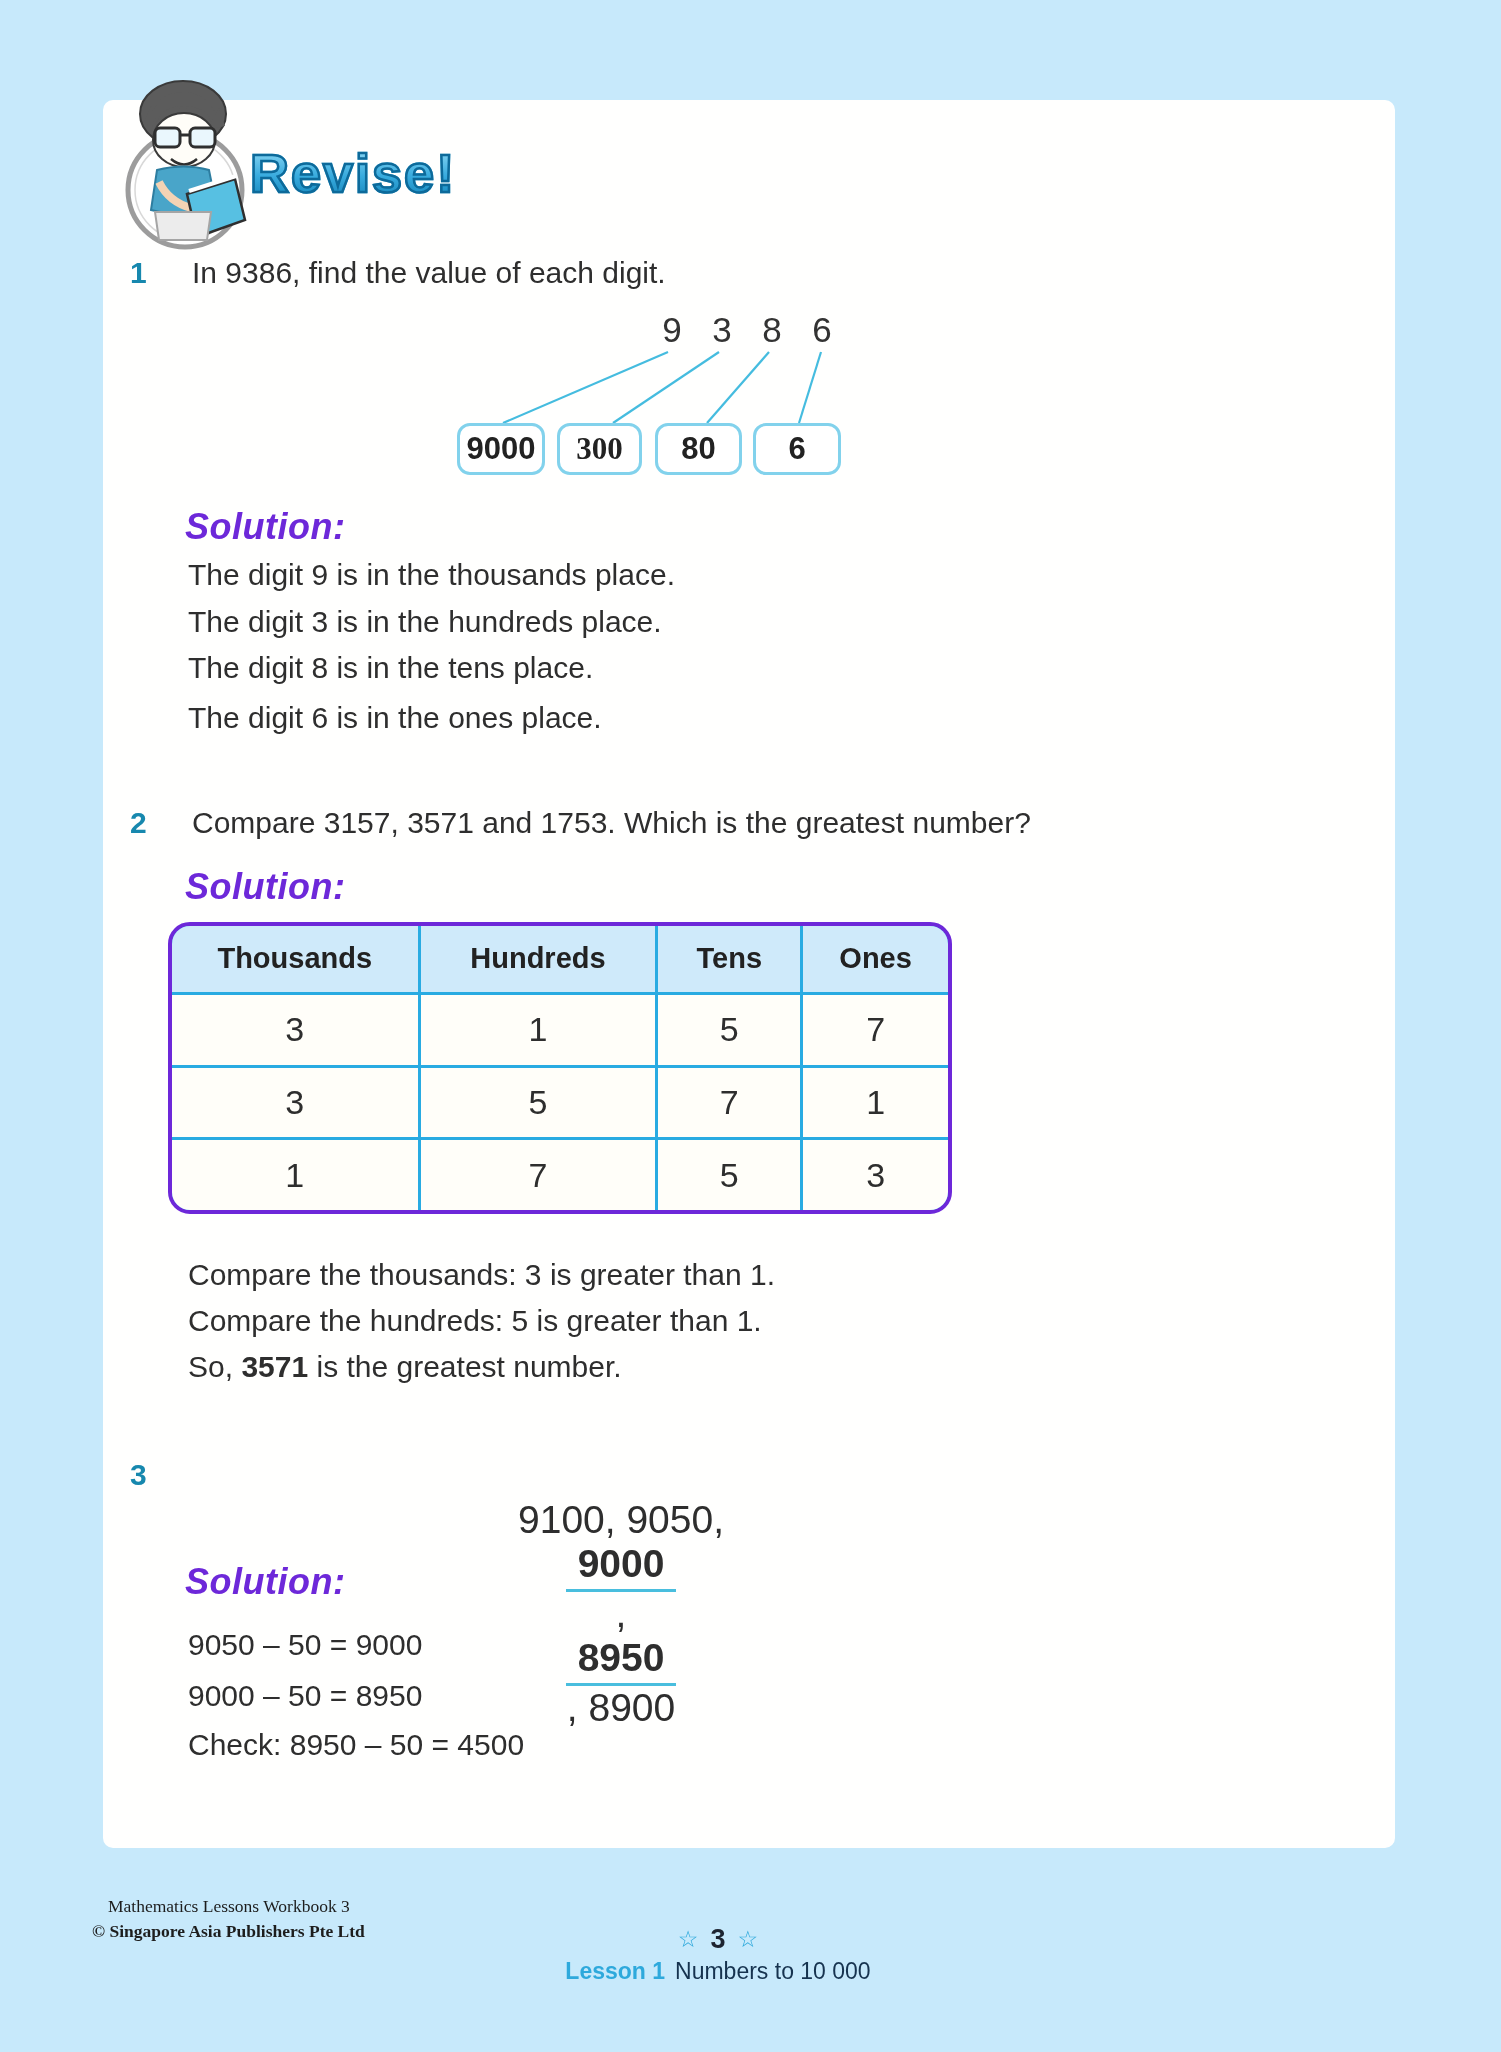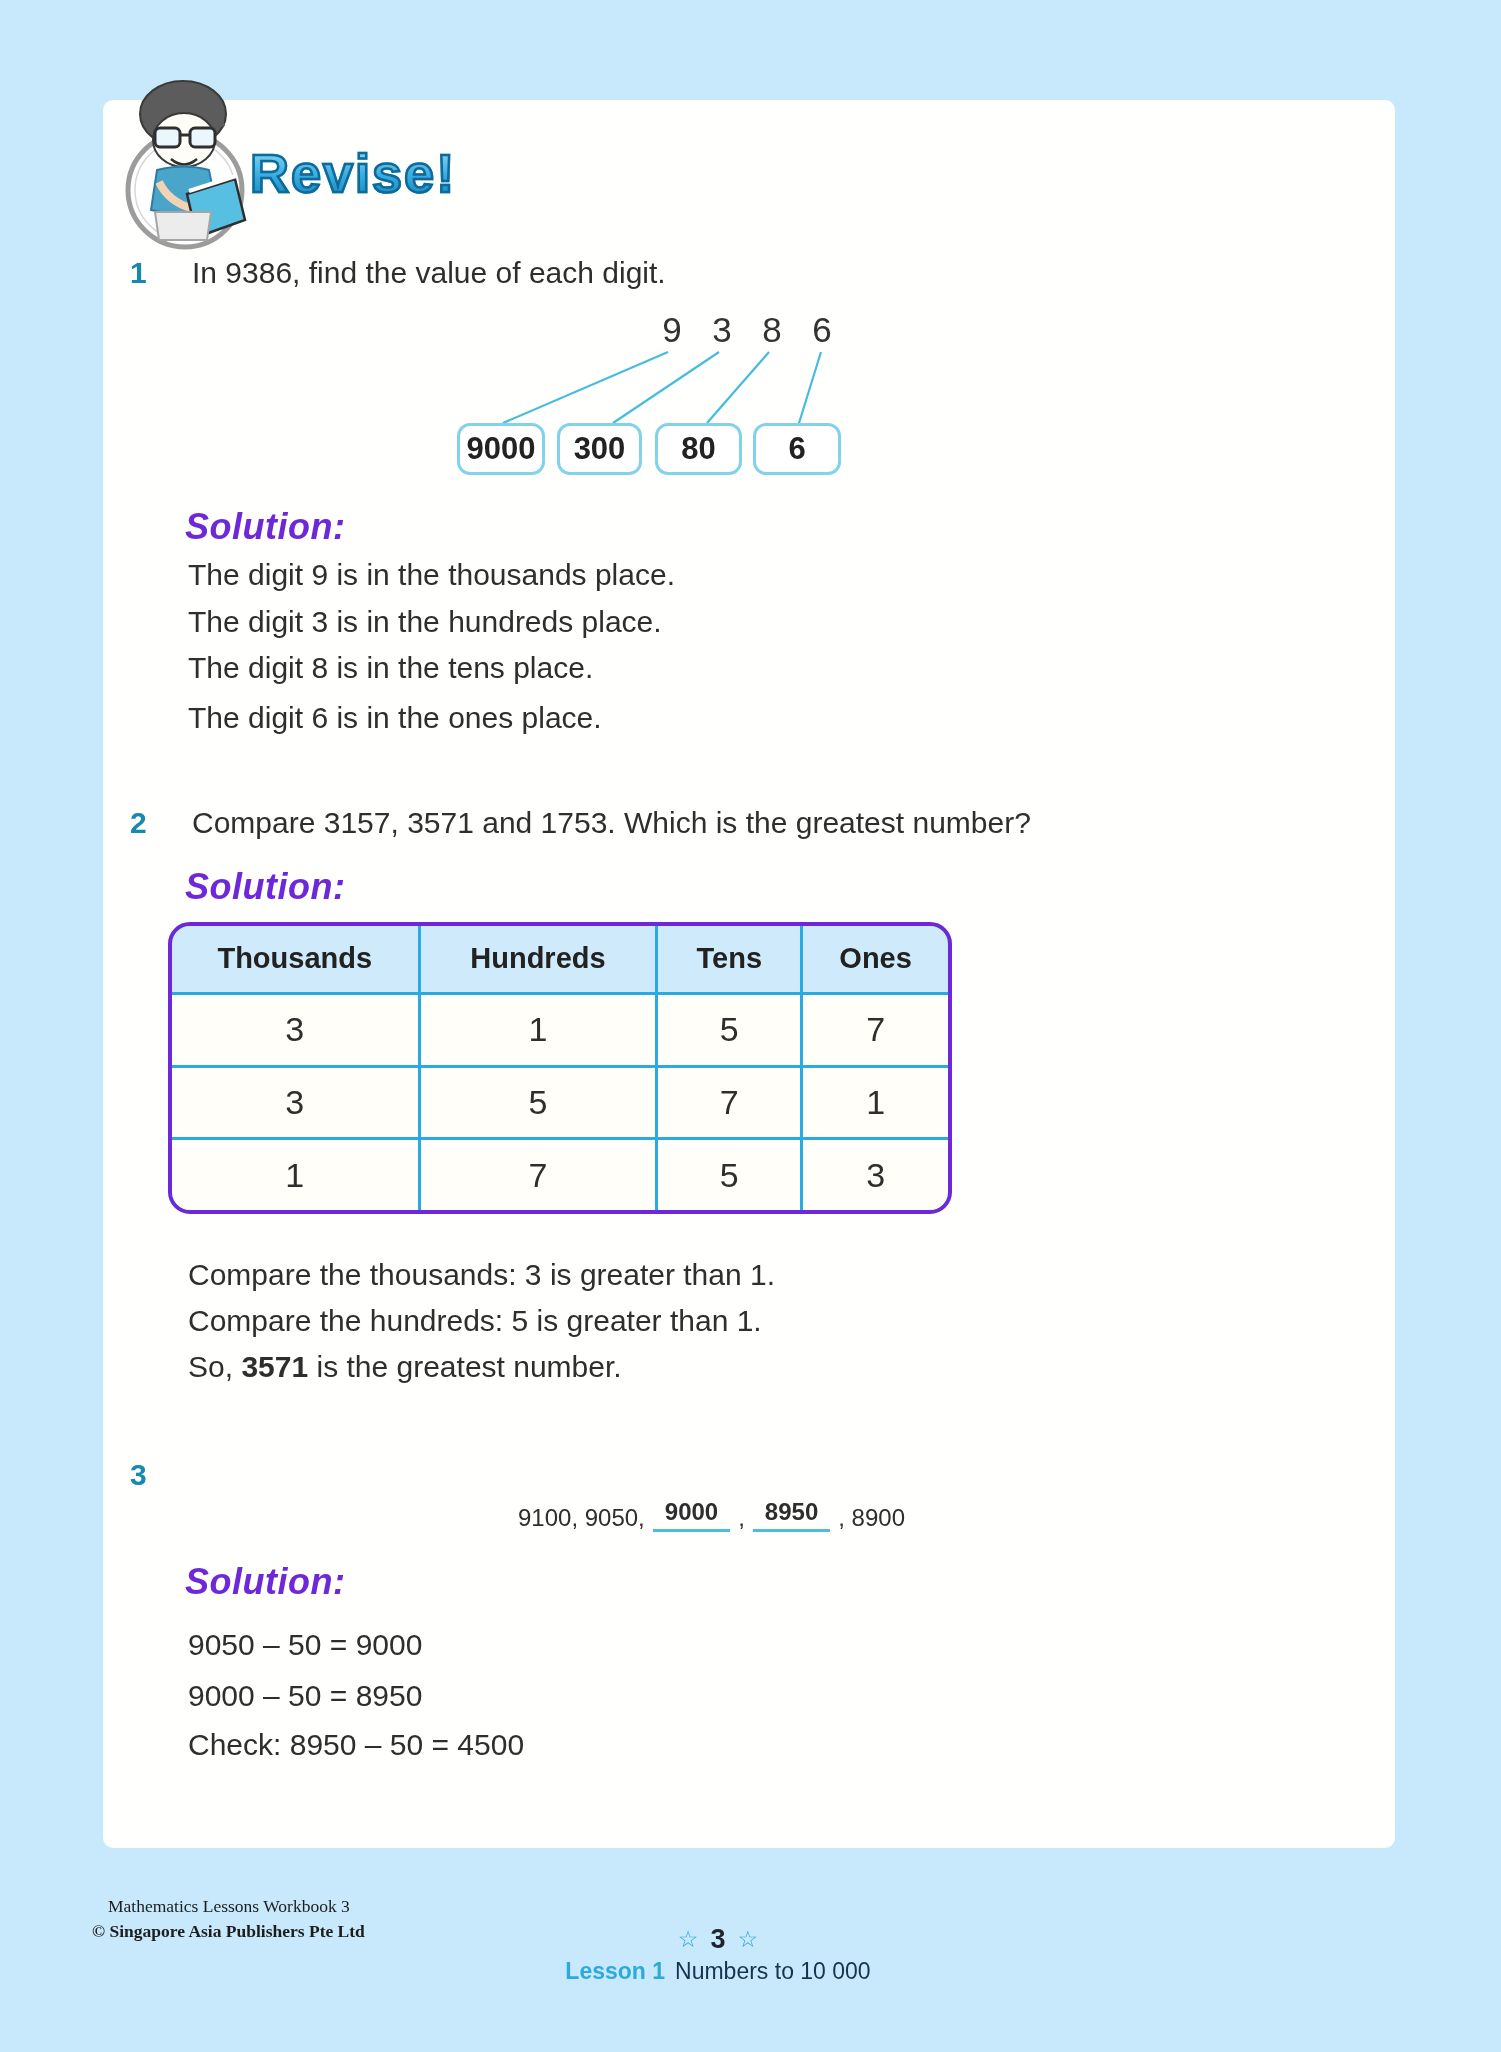--- a/index.html
+++ b/index.html
@@ -50,21 +50,21 @@
   }
   .pv-cell {
     background:#fffef9; display:flex; align-items:center; justify-content:center;
     font-size:34px; color:#2e2e2e;
   }
   .pv-head { background:#cfeafa; font-size:29px; font-weight:bold; color:#222; }
 
   .bold { font-weight:bold; }
 
   
-  .pattern-row { display:flex; align-items:flex-end; font-size:24px; }
+  .pattern-row { display:flex; align-items:center; font-size:39px;flex-direction:column; }
   .pattern-blank {
     font-weight:bold; border-bottom:3px solid #49bede;
     padding:0 12px 3px 12px; margin:0 8px;
   }
 
   
   .footer-serif { font-family:"Liberation Serif", serif; font-size:17.5px; color:#1d1d1d; line-height:25px; }
   .page-num-row {
     position:absolute; left:618px; top:1924px; width:200px;
     display:flex; align-items:center; justify-content:center; gap:12px;
@@ -114,21 +114,21 @@
   <span class="digit-span" style="left:822px; top:310px;">6</span>
 
   <svg class="abs" style="left:440px; top:346px;" width="412" height="80">
     <line x1="228" y1="6" x2="63" y2="77" stroke="#45bcdf" stroke-width="2.2"></line>
     <line x1="279" y1="6" x2="173" y2="77" stroke="#45bcdf" stroke-width="2.2"></line>
     <line x1="329" y1="6" x2="267" y2="77" stroke="#45bcdf" stroke-width="2.2"></line>
     <line x1="381" y1="6" x2="359" y2="77" stroke="#45bcdf" stroke-width="2.2"></line>
   </svg>
 
   <div class="value-box" style="left:457px; top:423px; width:88px;">9000</div>
-  <div class="value-box" style="left:557px; top:423px; width:85px;">300</div>
+  <div class="value-box" style="left:557px; top:423px; width:85px;font-family:Liberation Serif, serif;">300</div>
   <div class="value-box" style="left:655px; top:423px; width:87px;">80</div>
   <div class="value-box" style="left:753px; top:423px; width:88px;">6</div>
 
   <div class="abs sol-label" style="left:185px; top:506px;">Solution:</div>
   <div class="abs body-line" style="left:188px; top:558px;">The digit 9 is in the thousands place.</div>
   <div class="abs body-line" style="left:188px; top:605px;">The digit 3 is in the hundreds place.</div>
   <div class="abs body-line" style="left:188px; top:651px;">The digit 8 is in the tens place.</div>
   <div class="abs body-line" style="left:188px; top:701px;">The digit 6 is in the ones place.</div>
 
   <div class="abs q-num" style="left:130px; top:806px;">2</div>

